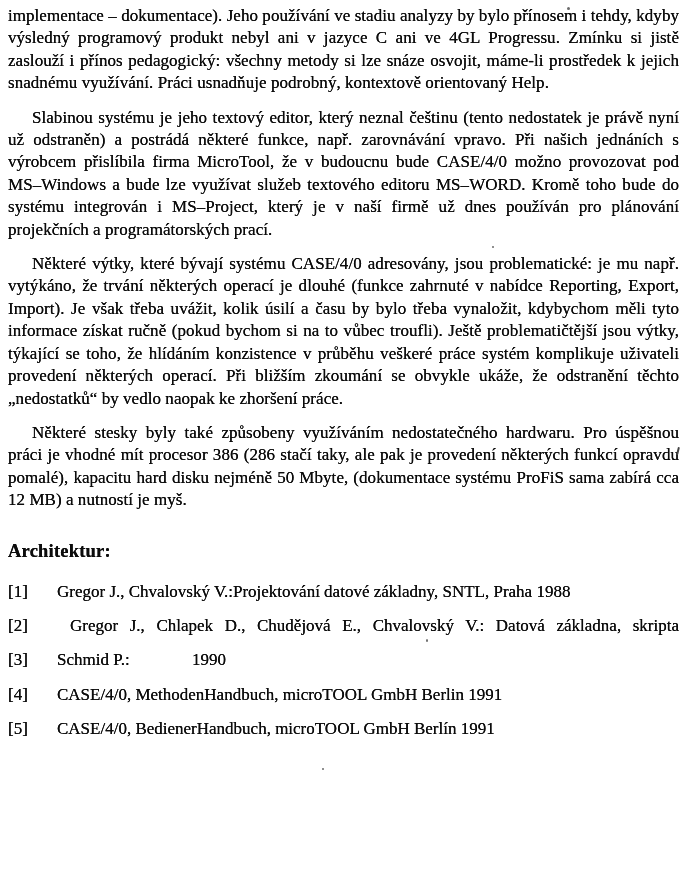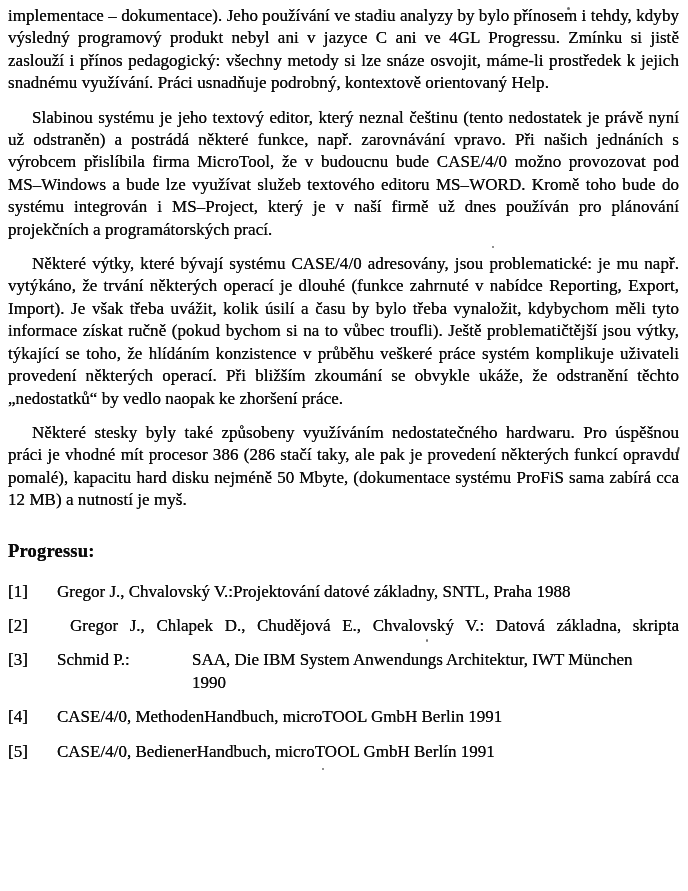--- a/index.html
+++ b/index.html
@@ -88,40 +88,39 @@
 
   <p class="para noindent">implementace – dokumentace). Jeho používání ve stadiu analyzy by bylo přínosem i tehdy, kdyby výsledný programový produkt nebyl ani v jazyce C ani ve 4GL Progressu. Zmínku si jistě zaslouží i přínos pedagogický: všechny metody si lze snáze osvojit, máme-li prostředek k jejich snadnému využívání. Práci usnadňuje podrobný, kontextově orientovaný Help.</p>
 
   <p class="para">Slabinou systému je jeho textový editor, který neznal češtinu (tento nedostatek je právě nyní už odstraněn) a postrádá některé funkce, např. zarovnávání vpravo. Při našich jednáních s výrobcem přislíbila firma MicroTool, že v budoucnu bude CASE/4/0 možno provozovat pod MS–Windows a bude lze využívat služeb textového editoru MS–WORD. Kromě toho bude do systému integrován i MS–Project, který je v naší firmě už dnes používán pro plánování projekčních a programátorských prací.</p>
 
   <p class="para">Některé výtky, které bývají systému CASE/4/0 adresovány, jsou problematické: je mu např. vytýkáno, že trvání některých operací je dlouhé (funkce zahrnuté v nabídce Reporting, Export, Import). Je však třeba uvážit, kolik úsilí a času by bylo třeba vynaložit, kdybychom měli tyto informace získat ručně (pokud bychom si na to vůbec troufli). Ještě problematičtější jsou výtky, týkající se toho, že hlídáním konzistence v průběhu veškeré práce systém komplikuje uživateli provedení některých operací. Při bližším zkoumání se obvykle ukáže, že odstranění těchto „nedostatků“ by vedlo naopak ke zhoršení práce.</p>
 
   <p class="para">Některé stesky byly také způsobeny využíváním nedostatečného hardwaru. Pro úspěšnou práci je vhodné mít procesor 386 (286 stačí taky, ale pak je provedení některých funkcí opravdu pomalé), kapacitu hard disku nejméně 50 Mbyte, (dokumentace systému ProFiS sama zabírá cca 12 MB) a nutností je myš.</p>
 
 
-  <h3 class="lit-heading">Progressu:</h3>
+  <h3 class="lit-heading">Architektur:</h3>
 
   <div class="ref">
     <span class="refnum">[1]</span>
     <span class="reftext">Gregor J., Chvalovský V.:Projektování datové základny, SNTL, Praha 1988</span>
   </div>
 
   <div class="ref">
     <span class="refnum">[2]</span>
     <span class="reftext">
       <span class="ref2-line1" style="display:block">Gregor J., Chlapek D., Chudějová E., Chvalovský V.: Datová základna, skripta</span>
     </span>
   </div>
 
   <div class="ref">
     <span class="refnum">[3]</span>
     <span class="ref-cols">
       <span class="ref-author">Schmid P.:</span>
       <span class="ref-body">
-        <span>SAA, Die IBM System Anwendungs Architektur, IWT München</span>
         <span class="ref3-line2">1990</span>
       </span>
     </span>
   </div>
 
   <div class="ref">
     <span class="refnum">[4]</span>
     <span class="reftext">CASE/4/0, MethodenHandbuch, microTOOL GmbH Berlin 1991</span>
   </div>
 

